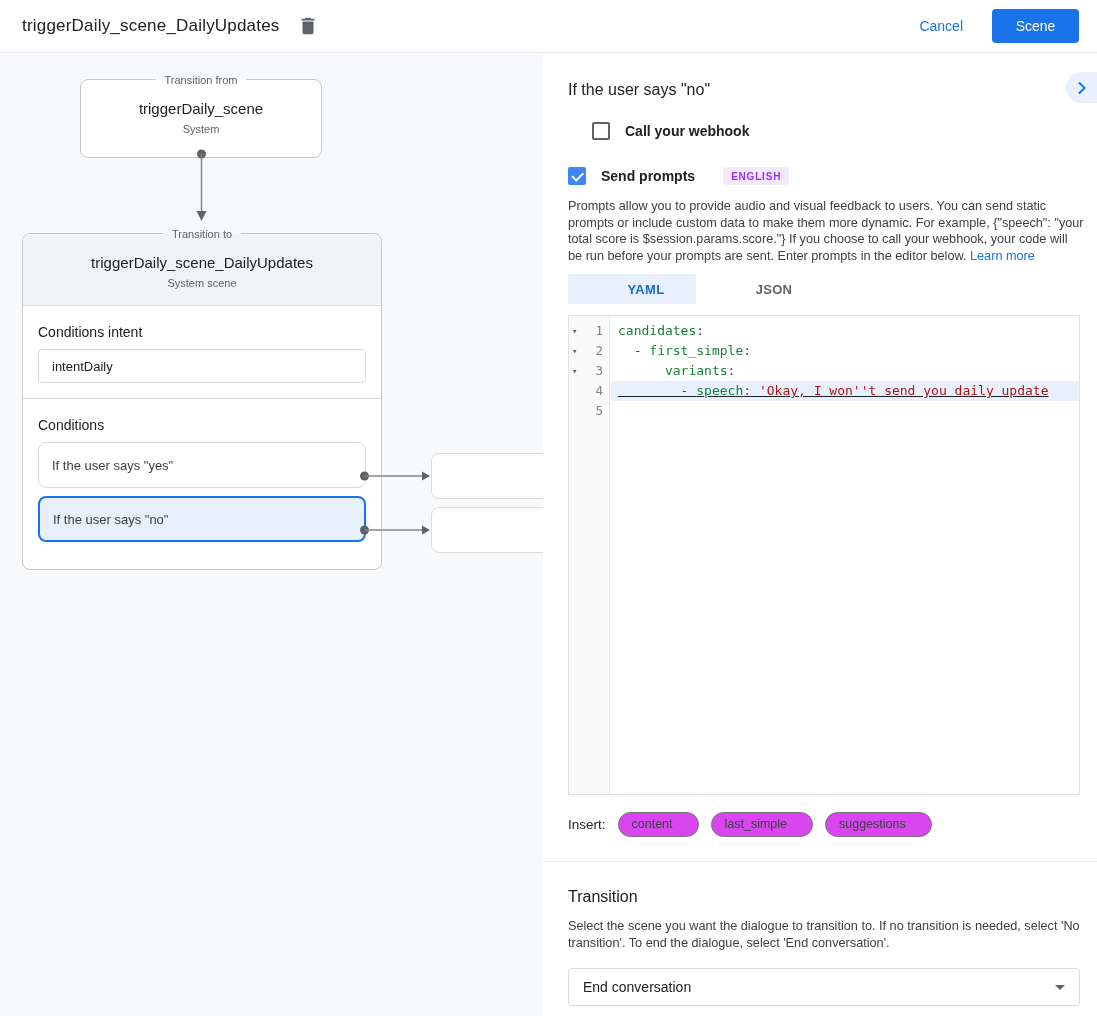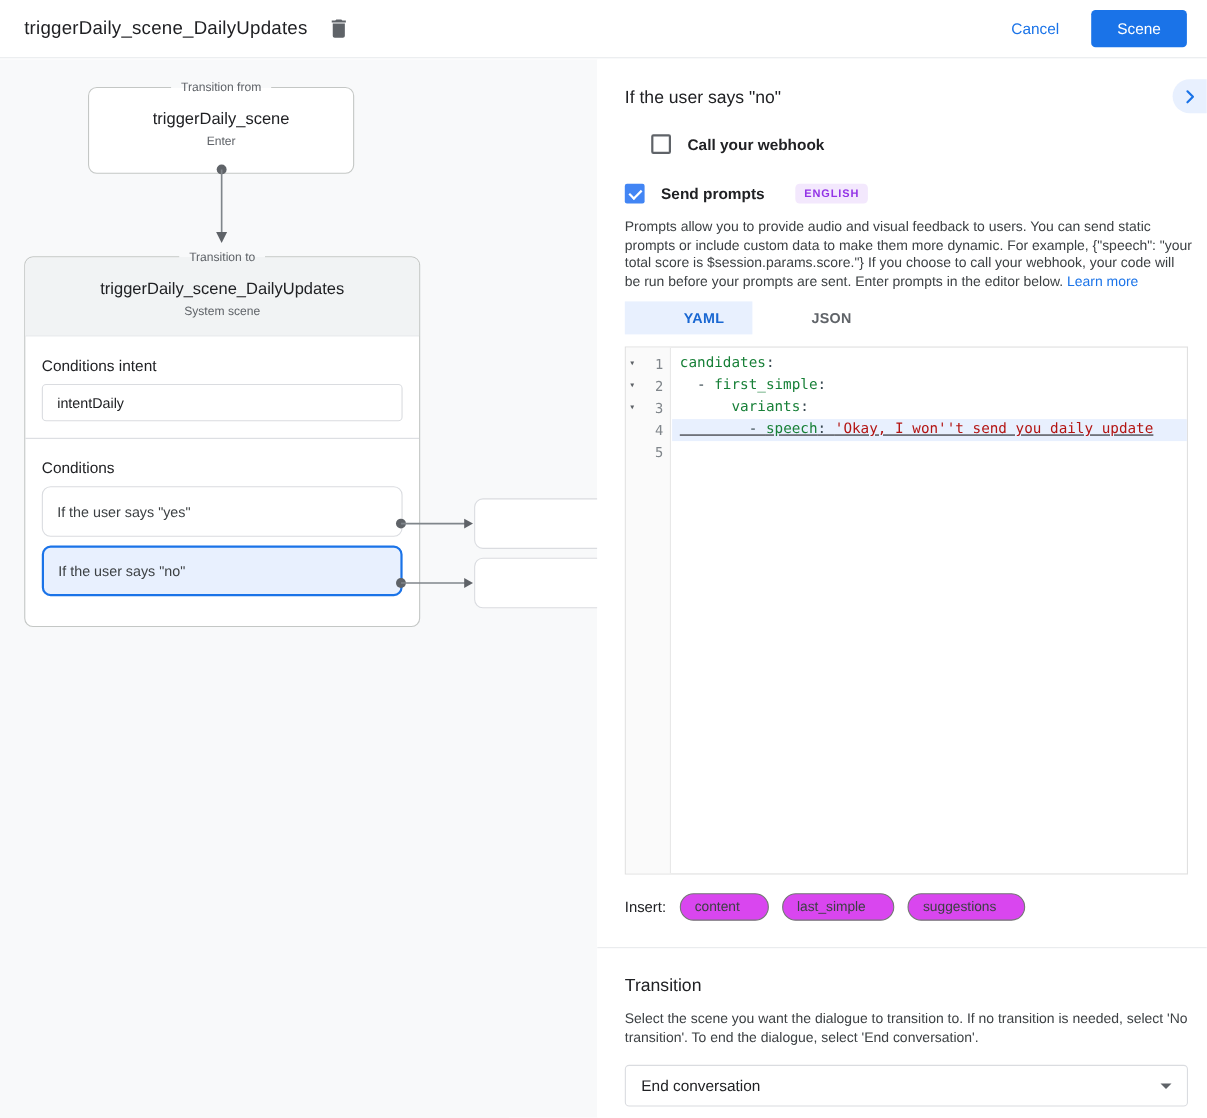--- a/index.html
+++ b/index.html
@@ -68,21 +68,21 @@
   .checkbox.checked::after { content:""; position:absolute; left:3.5px; top:4.5px; width:9px; height:4.5px;
     border-left:2px solid #fff; border-bottom:2px solid #fff; transform:rotate(-45deg); }
   .check-label { font-size:14px; font-weight:bold; color:#202124; }
   .lang-badge { margin-left:13px; background:#f3e8fd; color:#9334e6; font-size:10px; font-weight:bold;
     letter-spacing:.8px; padding:4px 8px 3px 8px; border-radius:4px; }
 
   .prompts-desc { margin-top:13px; width:516px; font-size:12.7px; line-height:16.5px; color:#3c4043; }
   .learn-more { color:#1a73e8; text-decoration:none; cursor:pointer; }
 
   .tabs { margin-top:10px; display:flex; }
-  .tab { width:116px; height:30px; display:flex; align-items:center; justify-content:center;
+  .tab { width:128px; height:30px; display:flex; align-items:center; justify-content:center;
     font-size:13px; font-weight:bold; letter-spacing:.3px; cursor:pointer;padding-left:28px; }
   .tab.active { background:#e8f0fe; color:#1967d2; }
   .tab.inactive { color:#5f6368; }
 
   
   .editor { margin-top:11px; width:512px; height:480px; border:1px solid #e0e0e0; position:relative;
     font-family:"DejaVu Sans Mono", monospace; font-size:13px; line-height:20px; cursor:text; background:#fff; }
   .gutter-bg { position:absolute; left:0; top:0; bottom:0; width:41px; background:#fafafa;
     border-right:1px solid #e8e8e8; }
   .ed-lines { position:absolute; left:0; top:5px; right:0; }
@@ -126,21 +126,21 @@
   <div class="topbar-spacer"></div>
   <button class="cancel-btn">Cancel</button>
   <button class="save-btn">Scene</button>
 </div>
 
 <div class="canvas">
 
   <div class="flow-box from-box">
     <span class="legend">Transition from</span>
     <div class="scene-name">triggerDaily_scene</div>
-    <div class="scene-type">Enter</div>
+    <div class="scene-type">System</div>
   </div>
 
   <svg class="arrow-svg" style="left:194px; top:95px;" width="15" height="78">
     <circle cx="7.5" cy="5" r="4.5" fill="#5f6368"></circle>
     <line x1="7.5" y1="5" x2="7.5" y2="64" stroke="#80868b" stroke-width="1.5"></line>
     <polygon points="2.5,62 12.5,62 7.5,72" fill="#5f6368"></polygon>
   </svg>
 
   <div class="flow-box to-box">
     <span class="legend">Transition to</span>

